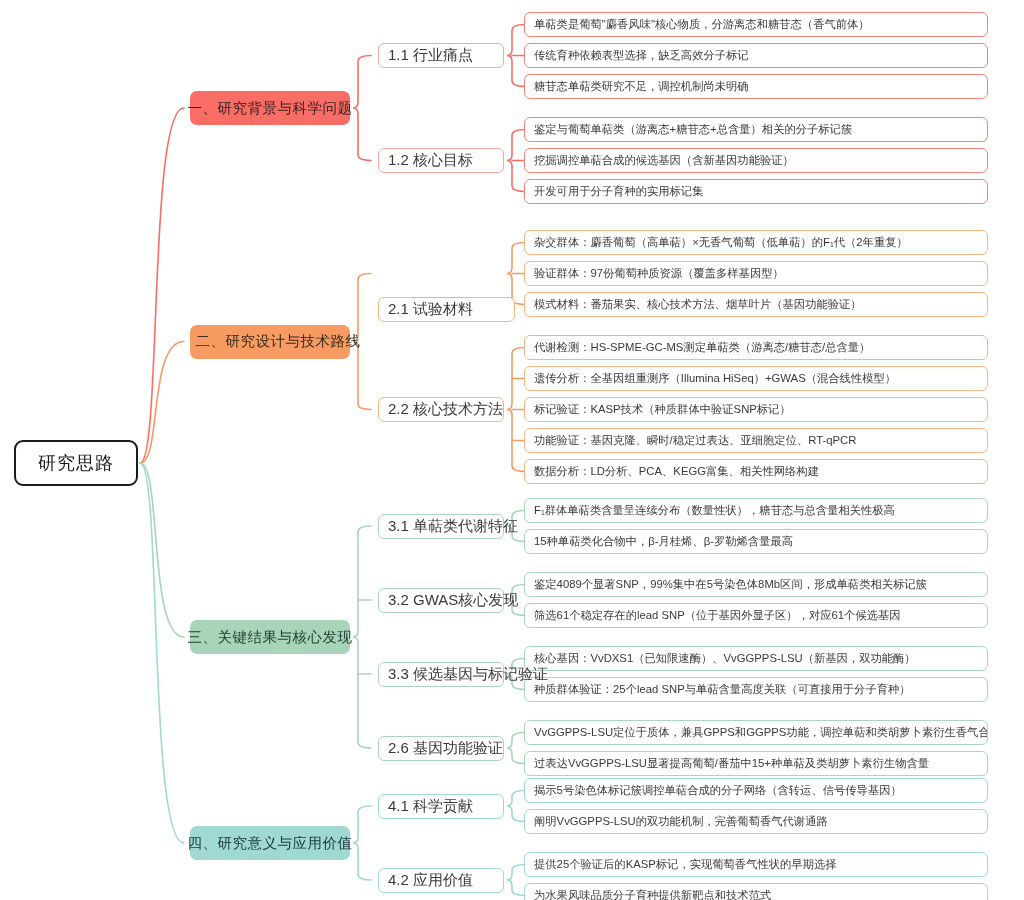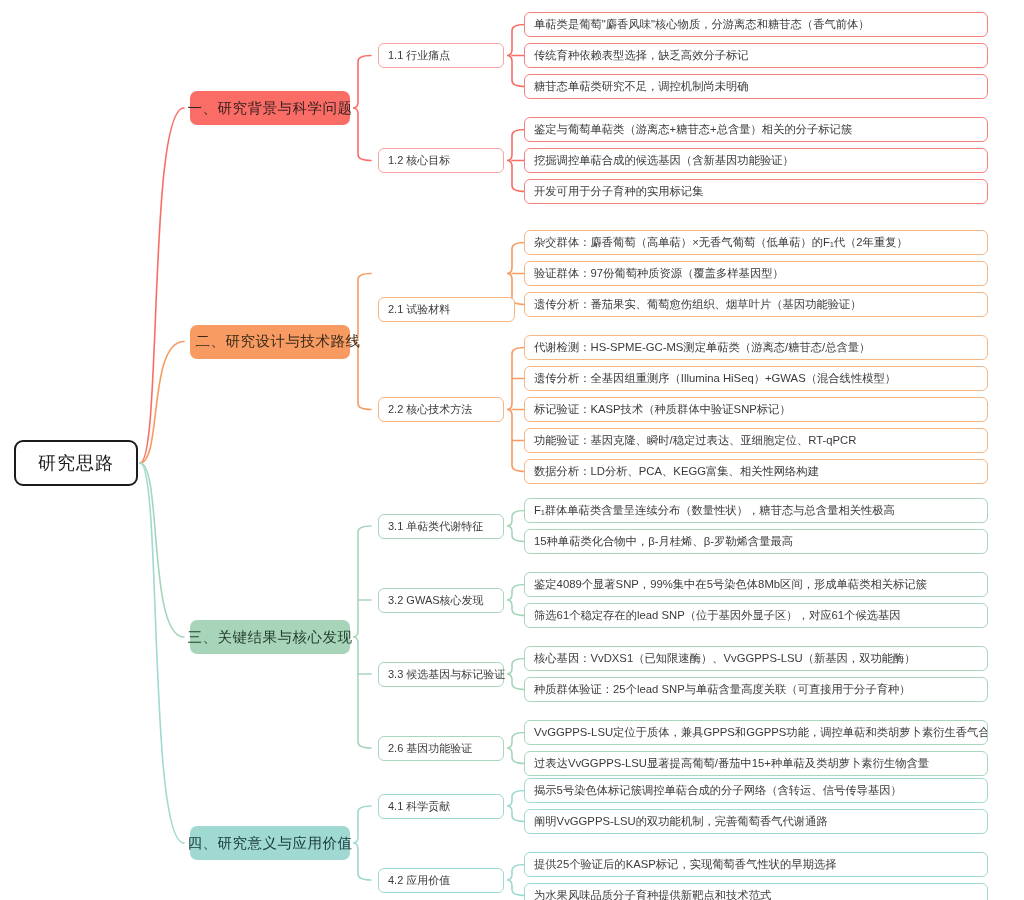--- a/index.html
+++ b/index.html
@@ -62,21 +62,21 @@
 
   
   .sub-node {
     position: absolute;
     height: 25px;
     border-radius: 6px;
     background: #ffffff;
     display: flex;
     align-items: center;
     padding: 0 9px;
-    font-size: 11px;
+    font-size: 15px;
     color: #3a3a3a;
     white-space: nowrap;
     border: 1.3px solid #cccccc;
   }
   .sub-node.b1 { border-color: #F7A5A0; }
   .sub-node.b2 { border-color: #F5B684; }
   .sub-node.b3 { border-color: #A9D6BC; }
   .sub-node.b4 { border-color: #9FD9D2; }
 
   
@@ -164,21 +164,21 @@
       <div class="branch-node b1" style="top: 91px; left: 190px; width: 160px;">
         <span>一、研究背景与科学问题</span>
       </div>
       <div class="leaf-node b2" style="left: 524px; top: 230px; width: 464px;">
         <span>杂交群体：麝香葡萄（高单萜）×无香气葡萄（低单萜）的F₁代（2年重复）</span>
       </div>
       <div class="leaf-node b2" style="left: 524px; top: 261px; width: 464px;">
         <span>验证群体：97份葡萄种质资源（覆盖多样基因型）</span>
       </div>
       <div class="leaf-node b2" style="left: 524px; top: 292px; width: 464px;">
-        <span>遗传分析：番茄果实、葡萄愈伤组织、烟草叶片（基因功能验证）</span>
+        <span>模式材料：番茄果实、核心技术方法、烟草叶片（基因功能验证）</span>
       </div>
       <div class="sub-node b2" style="left: 378px; top: 261px; width: 137px; margin-top: 36px;">
         <span>2.1 试验材料</span>
       </div>
       <div class="leaf-node b2" style="left: 524px; top: 335px; width: 464px;">
         <span>代谢检测：HS-SPME-GC-MS测定单萜类（游离态/糖苷态/总含量）</span>
       </div>
       <div class="leaf-node b2" style="left: 524px; top: 366px; width: 464px;">
         <span>遗传分析：全基因组重测序（Illumina HiSeq）+GWAS（混合线性模型）</span>
       </div>

